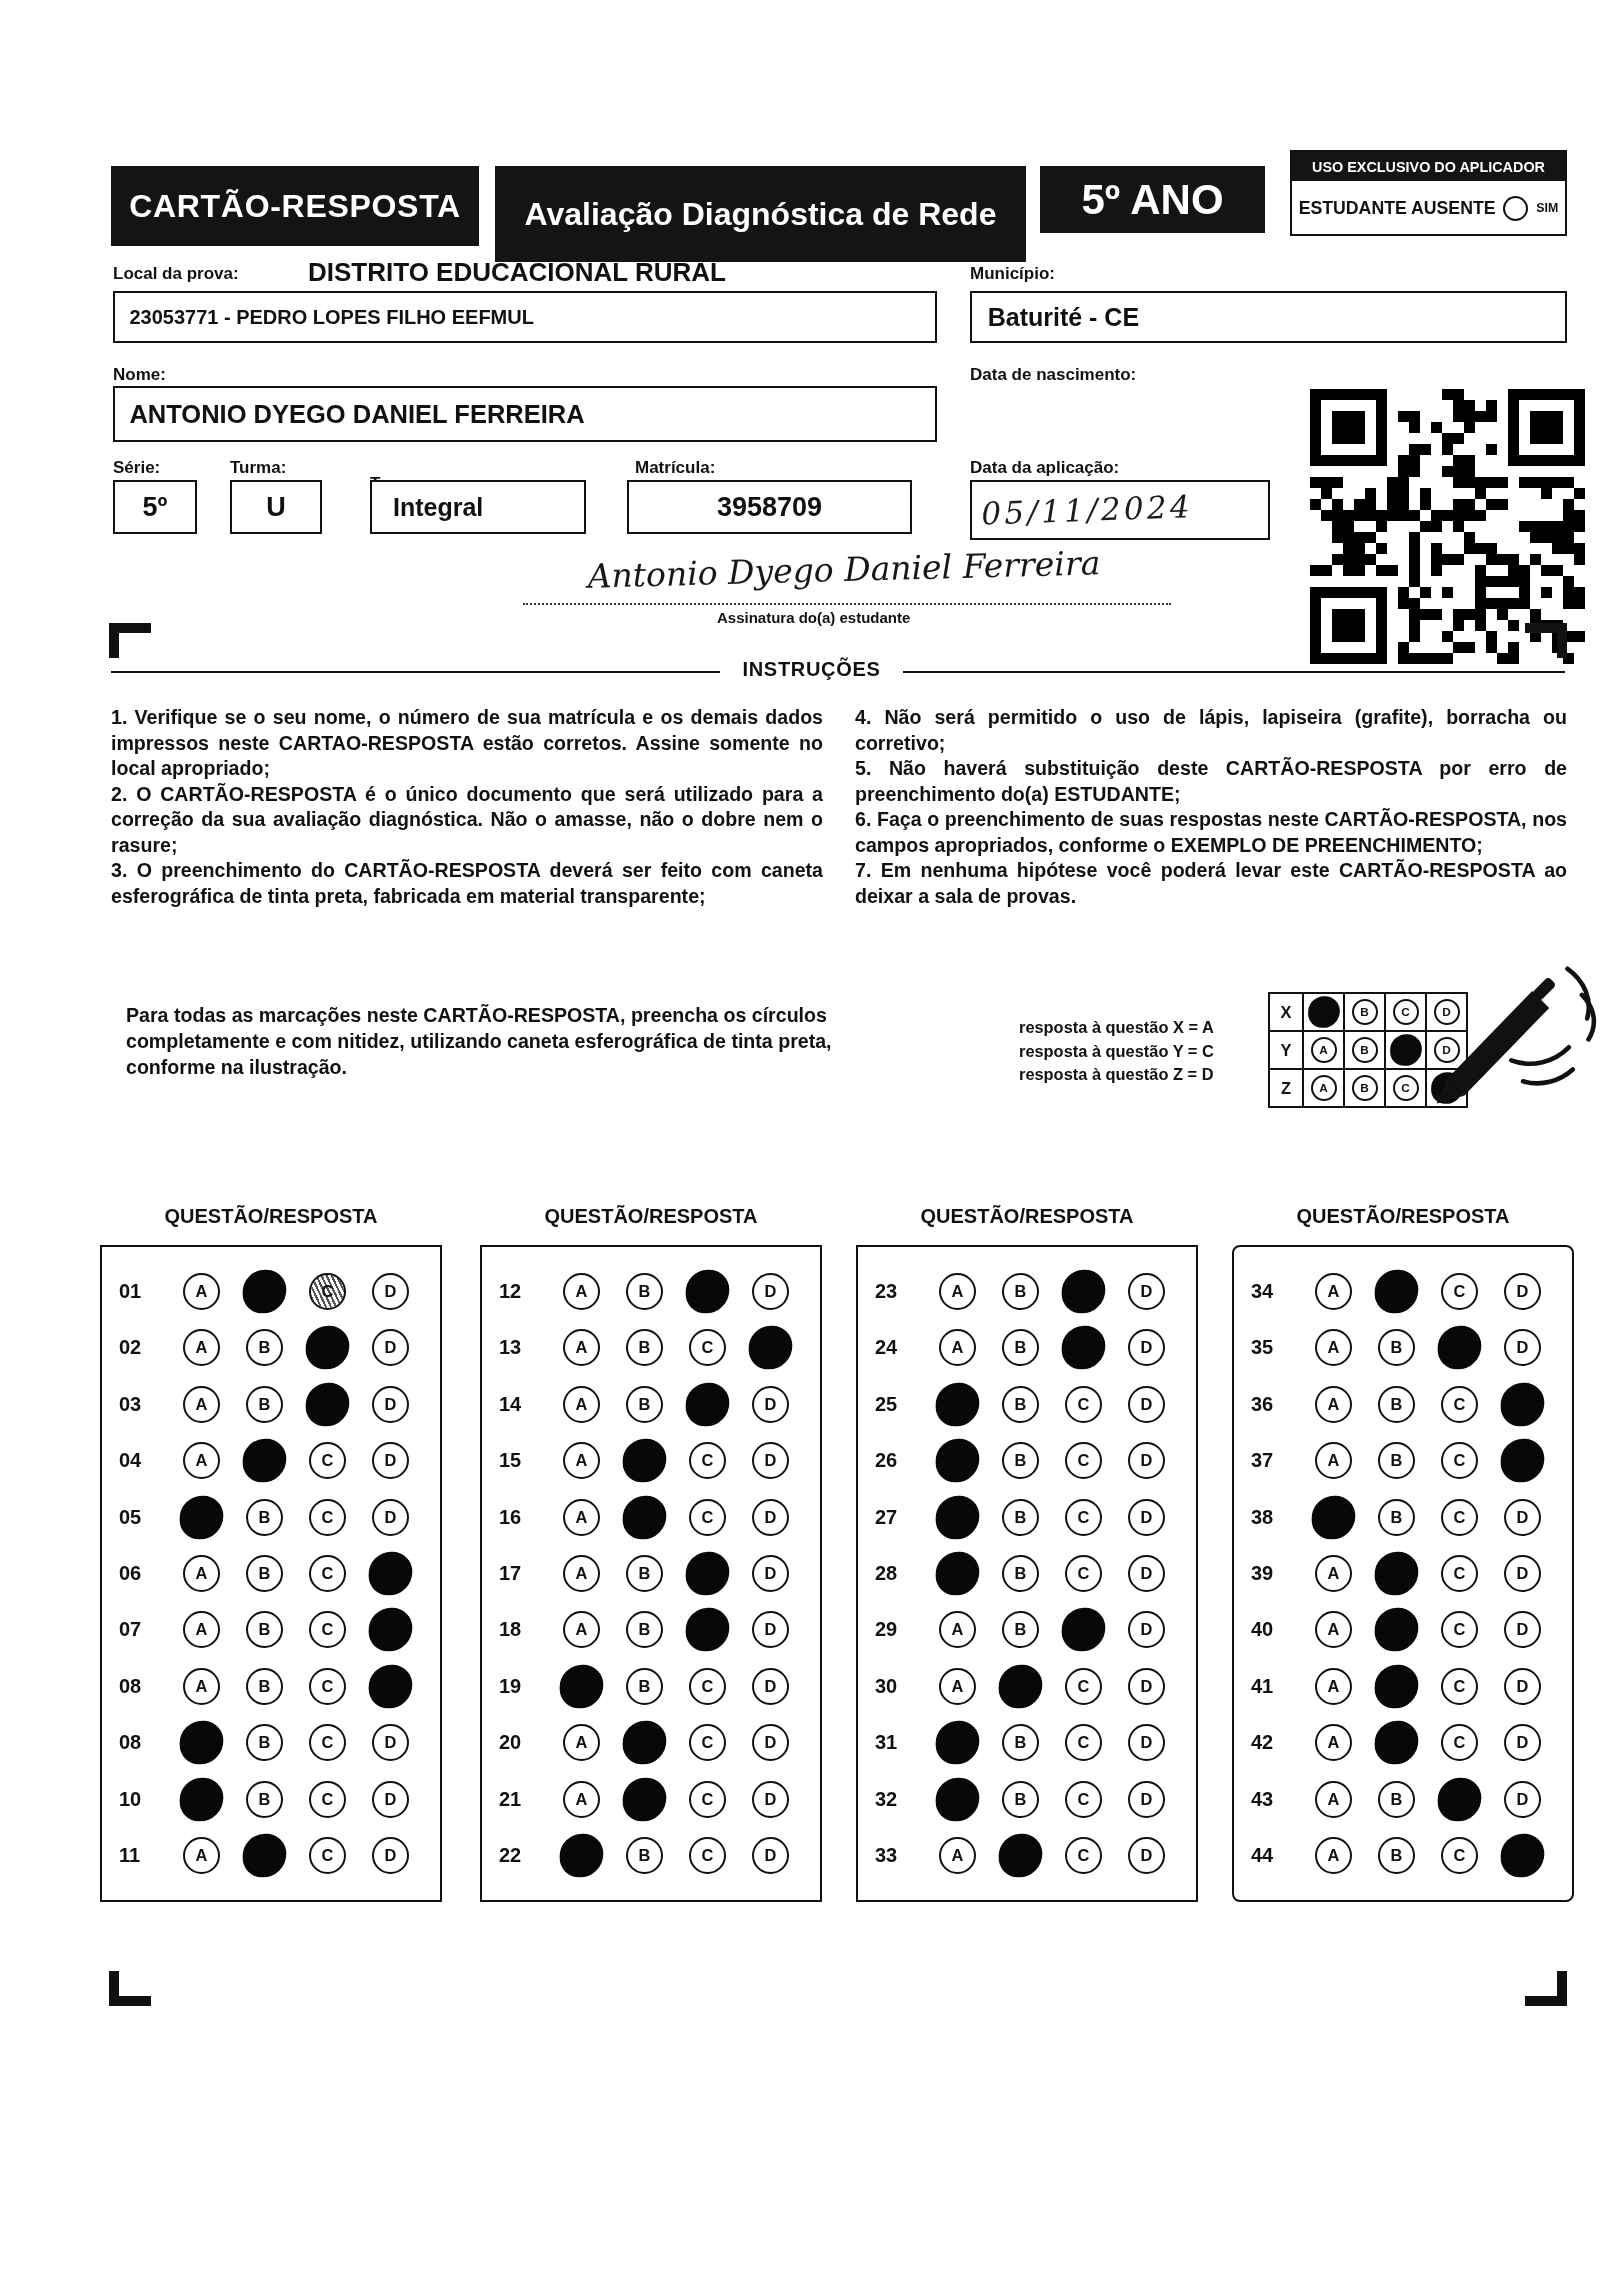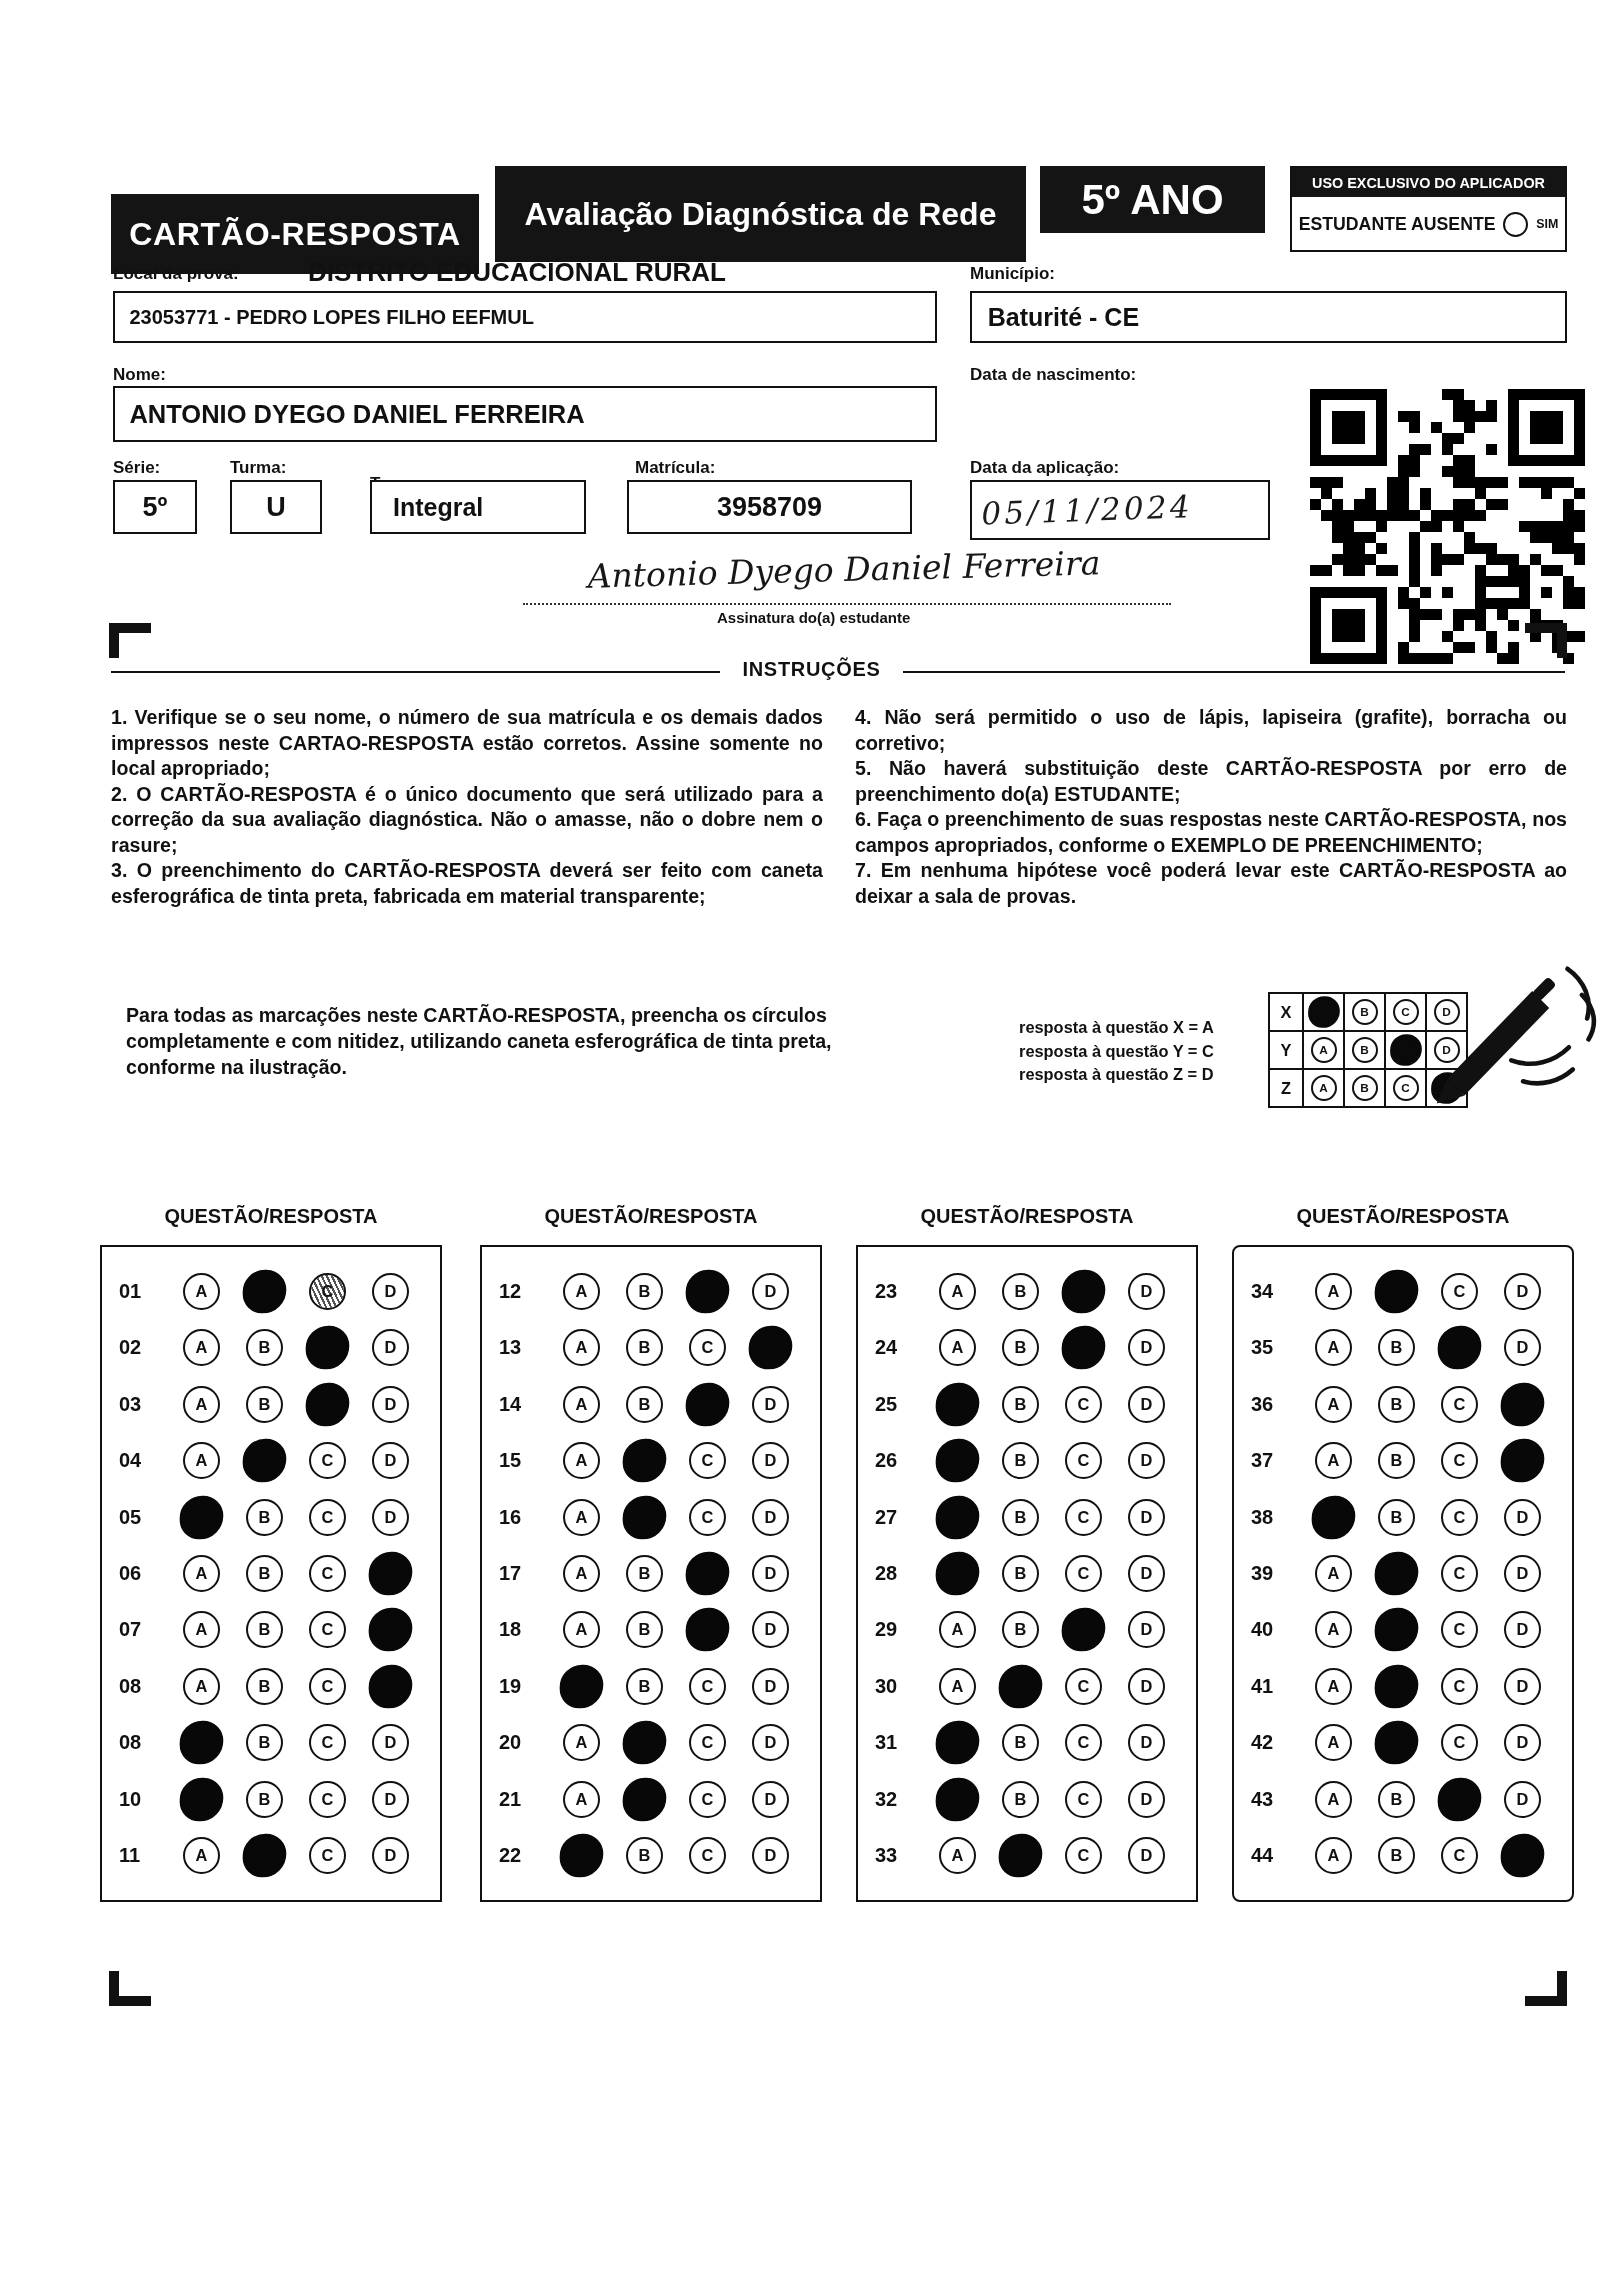--- a/index.html
+++ b/index.html
@@ -3,24 +3,24 @@
 <meta charset="utf-8">
 <style>
   * { margin:0; padding:0; box-sizing:border-box; }
   html,body { background:#ffffff; }
   body { width:1623px; height:2295px; font-family:"Liberation Sans",sans-serif; color:#111; }
   .page { position:relative; width:1623px; height:2295px; background:#fff; overflow:hidden; }
   .abs, .box, .lbl, .corner { position:absolute; }
 
   
   .hdr-box { background:#141414; color:#fff; display:flex; align-items:center; justify-content:center; font-weight:bold; }
-  .b-card  { left:111px;  top:166px; width:368px; height:80px; font-size:32px; letter-spacing:0.7px;margin-top:28px; }
+  .b-card  { left:111px;  top:166px; width:368px; height:80px; font-size:32px; letter-spacing:0.7px; }
   .b-exam  { left:495px;  top:166px; width:531px; height:96px; font-size:32px; }
   .b-grade { left:1040px; top:166px; width:225px; height:67px; font-size:42px; }
-  .b-aplicador { left:1290px; top:166px; width:277px; height:86px; border:2px solid #111; background:#fff; }
+  .b-aplicador { left:1290px; top:150px; width:277px; height:86px; border:2px solid #111; background:#fff; }
   .b-aplicador .strip { height:29px; background:#141414; color:#fff; display:flex; align-items:center; justify-content:center; font-size:14.4px; font-weight:bold; }
   .b-aplicador .arow { height:54px; display:flex; align-items:center; justify-content:center; gap:7.9px; font-weight:bold; font-size:17.7px; }
   .circle-sim { width:25px; height:25px; border:2.6px solid #111; border-radius:50%; display:inline-block; }
   .sim-label { font-size:12.4px; font-weight:bold; }
 
   
   .lbl { font-size:17px; font-weight:bold; }
   .l-local     { left:113px;  top:264px; }
   .v-local     { left:308px;  top:257px; font-size:26px; font-weight:bold; }
   .l-municipio { left:970px; top:264px; }

